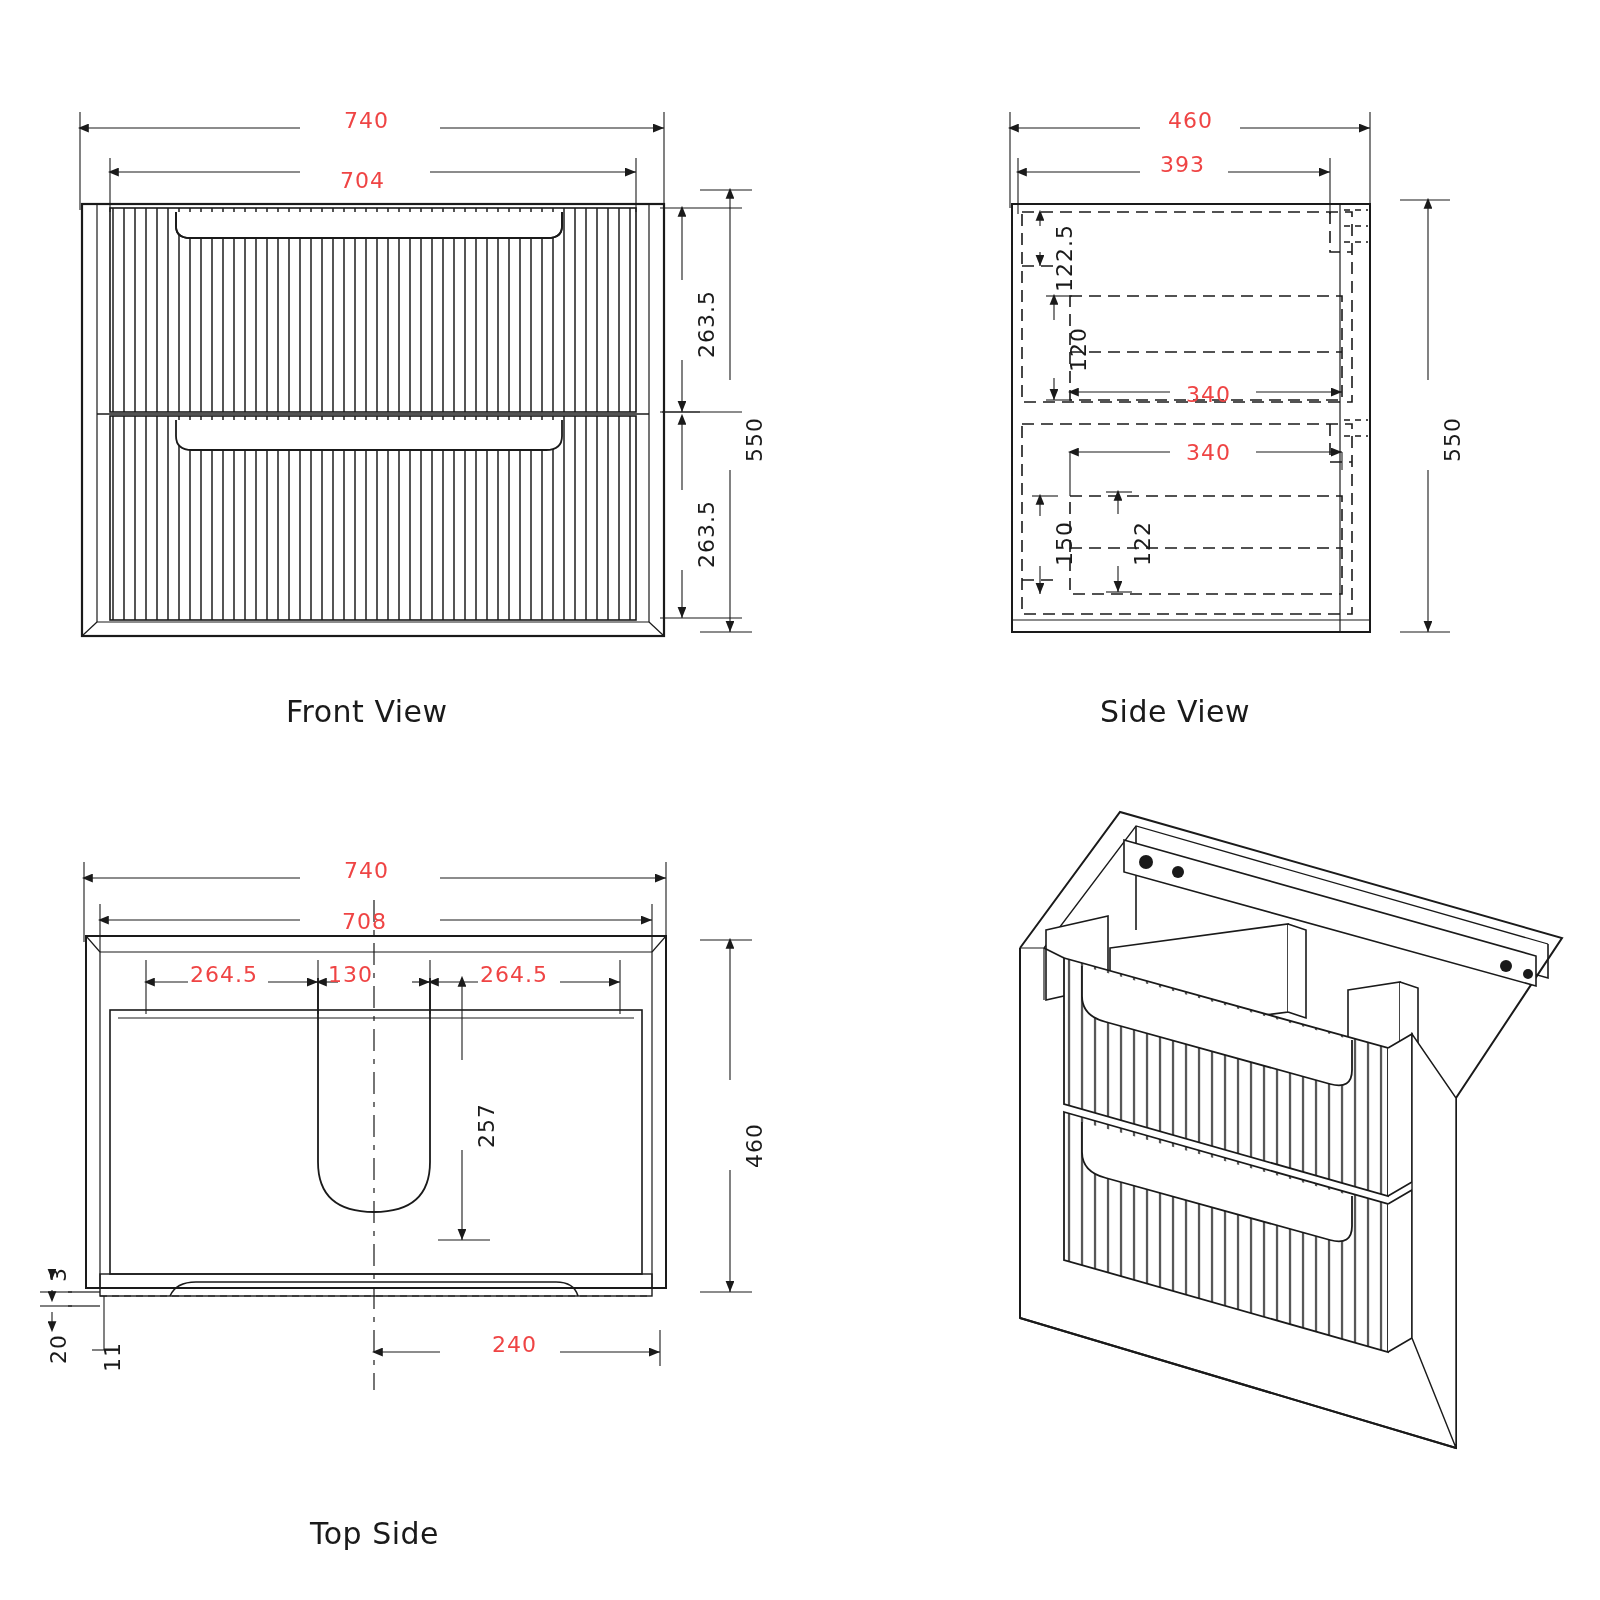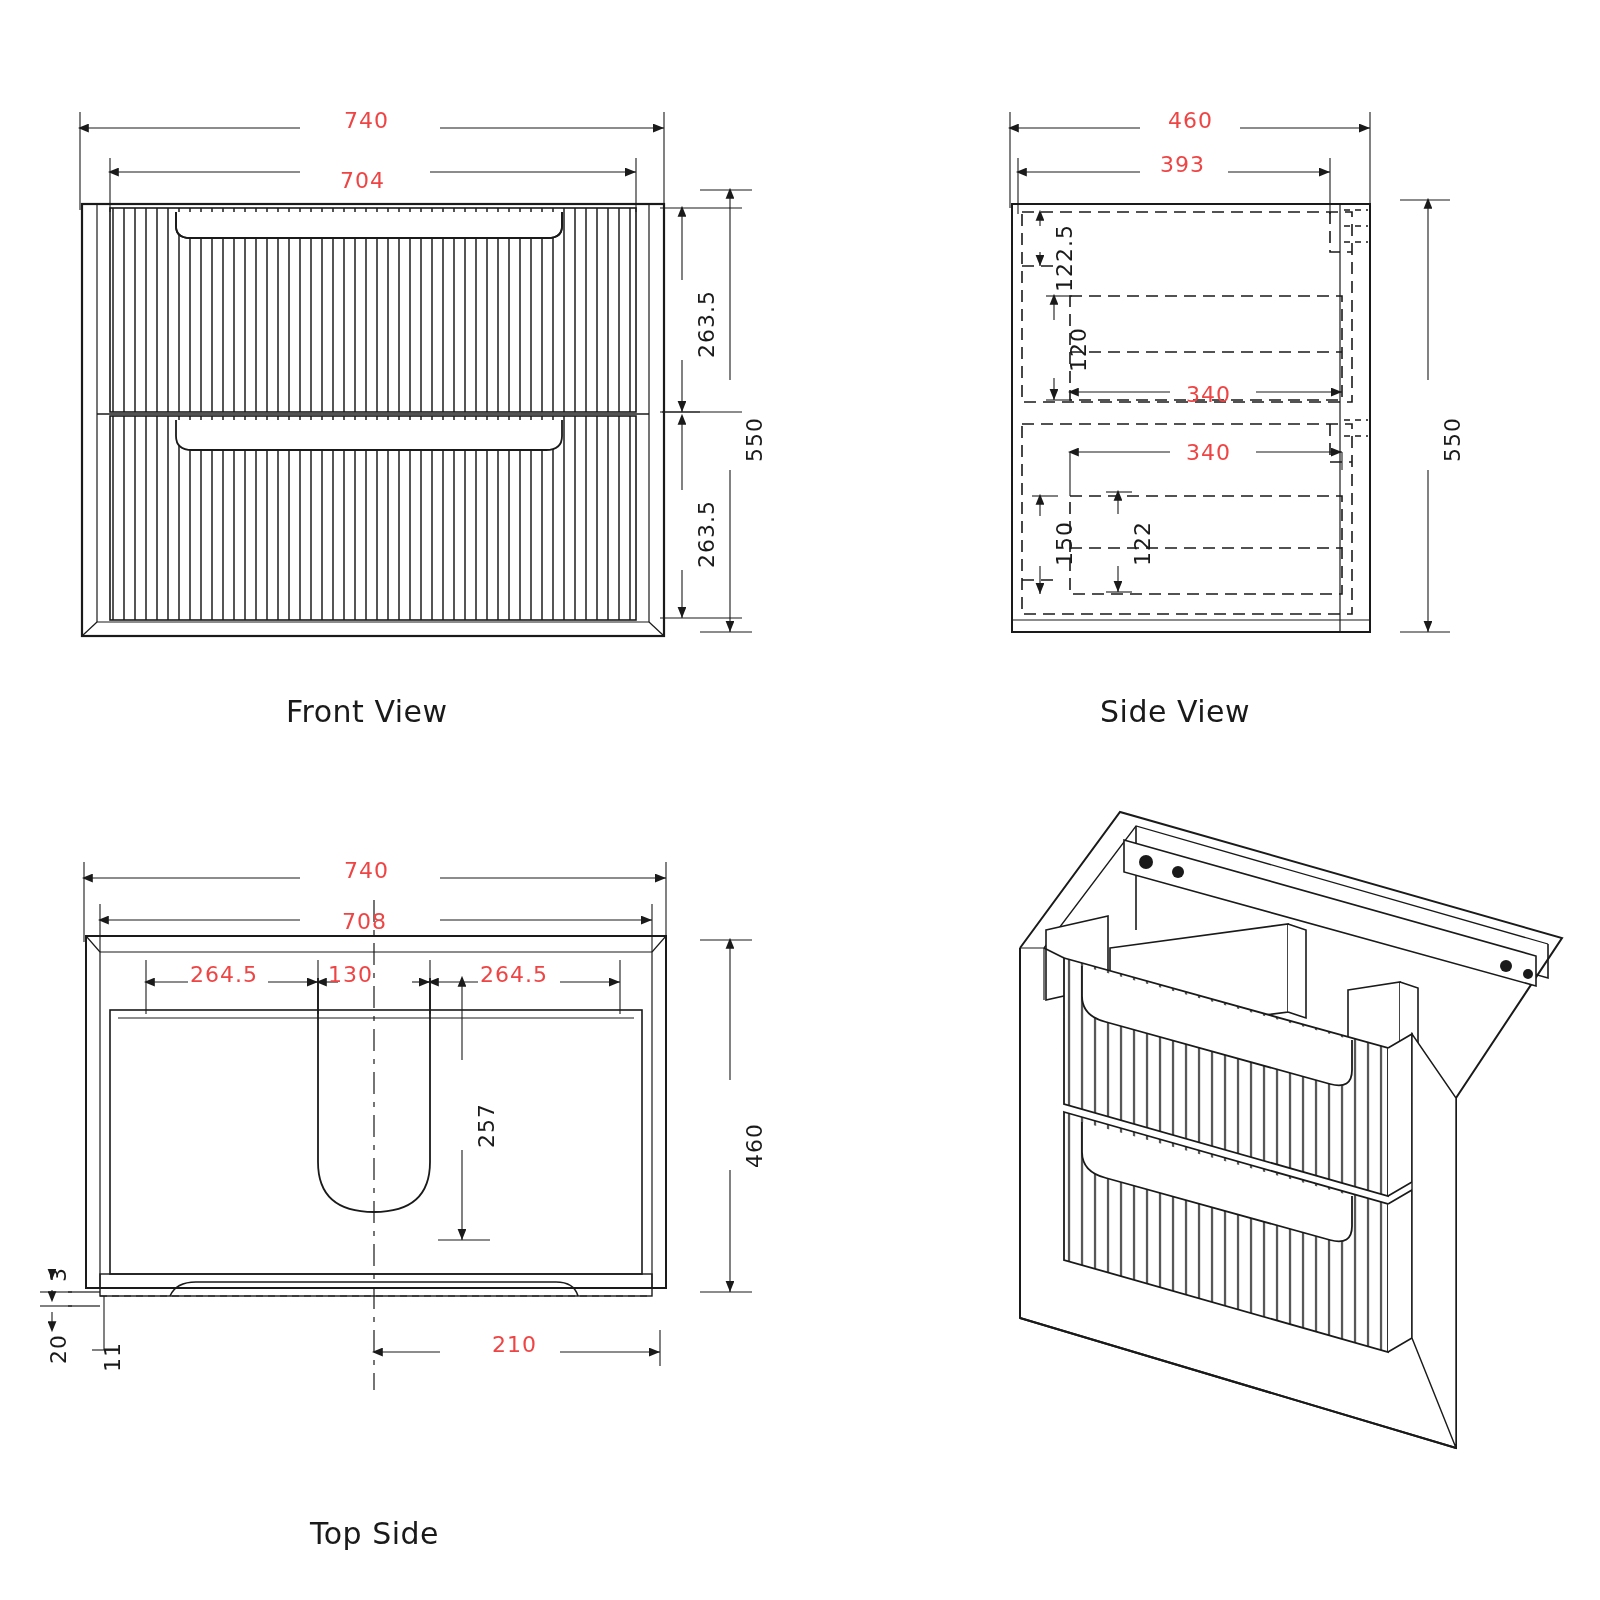--- a/index.html
+++ b/index.html
@@ -296,18 +296,18 @@
 <div class="dimv" style="left:1130px;top:566px;">122</div>
 <div class="dimv" style="left:1440px;top:462px;">550</div>
 
 <div class="dim" style="left:344px;top:858px;">740</div>
 <div class="dim" style="left:342px;top:900px;margin-top:9px;">708</div>
 <div class="dim" style="left:190px;top:962px;">264.5</div>
 <div class="dim" style="left:328px;top:962px;">130</div>
 <div class="dim" style="left:480px;top:962px;">264.5</div>
 <div class="dimv" style="left:474px;top:1148px;">257</div>
 <div class="dimv" style="left:742px;top:1168px;">460</div>
-<div class="dim" style="left:492px;top:1332px;">210</div>
+<div class="dim" style="left:492px;top:1332px;">240</div>
 <div class="dimv" style="left:46px;top:1282px;">3</div>
 <div class="dimv" style="left:46px;top:1364px;">20</div>
 <div class="dimv" style="left:100px;top:1372px;">11</div>
 
 </div>
 
 </body></html>

